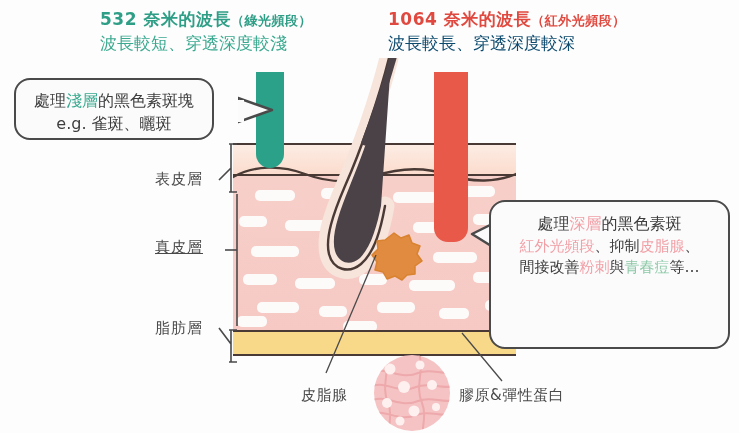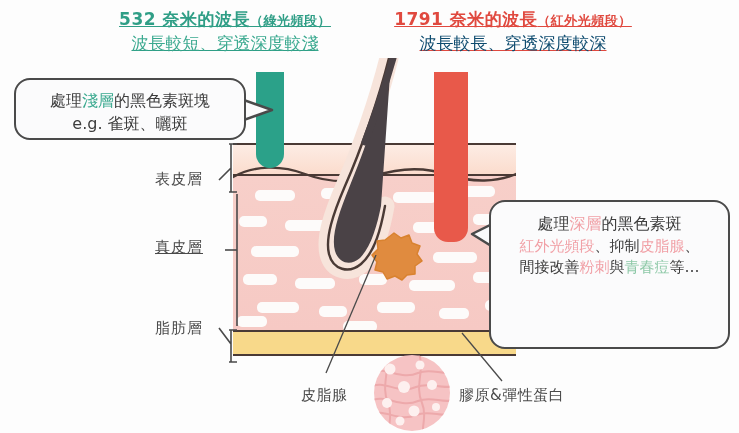--- a/index.html
+++ b/index.html
@@ -9,21 +9,21 @@
     font-family: "DejaVu Sans", "Liberation Sans", sans-serif;
     overflow: hidden;
   }
   #stage {
     position: relative;
     width: 739px; height: 433px;
     background: #fdfdfd;
   }
 
   
-  .hdr { position: absolute; text-align: center; line-height: 1.28; text-decoration: underline; }
+  .hdr { position: absolute; line-height: 1.28; }
   .hdr .l1 { font-size: 17px; font-weight: 700; letter-spacing: .5px; white-space: nowrap; }
   .hdr .l1 .sub { font-size: 13px; font-weight: 700; }
   .hdr .l2 { font-size: 17px; font-weight: 400; white-space: nowrap; margin-top: 2px; }
   #hdr-green { left: 100px; top: 9px; width: 250px; color: #2f9e86; }
   #hdr-green .l2 { color: #3aa98f; }
   #hdr-red   { left: 388px; top: 9px; width: 250px; color: #e0493f; }
   #hdr-red .l2 { color: #0c4a6e; }
 
   
   #skin {
@@ -90,21 +90,21 @@
   
   .bubble {
     position: absolute;
     background: #fbfbfc;
     border: 2.5px solid #4a4a4a;
     border-radius: 16px;
     text-align: center;
     color: #3d3d3d;
   }
   #bubble-left {
-    left: 14px; top: 78px; width: 232px; height: 62px;
+    left: 14px; top: 78px; width: 200px; height: 62px;
     padding-top: 9px;
   }
   #bubble-left .ln { font-size: 16px; line-height: 1.45; white-space: nowrap; }
   #bubble-right {
     left: 489px; top: 200px; width: 241px; height: 149px;
     padding-top: 11px;
   }
   #bubble-right .ln { font-size: 15px; line-height: 1.42; white-space: nowrap; }
   #bubble-right .ln.big { font-size: 16px; }
 
@@ -136,21 +136,21 @@
 <body>
 
 <div id="stage">
 
   <div class="hdr" id="hdr-green">
     <div class="l1"><span>532 奈米的波長</span><span class="sub">（綠光頻段）</span></div>
     <div class="l2">波長較短、穿透深度較淺</div>
   </div>
 
   <div class="hdr" id="hdr-red">
-    <div class="l1"><span>1791 奈米的波長</span><span class="sub">（紅外光頻段）</span></div>
+    <div class="l1"><span>1064 奈米的波長</span><span class="sub">（紅外光頻段）</span></div>
     <div class="l2">波長較長、穿透深度較深</div>
   </div>
 
   <div class="beam-glow" id="glow-green"></div>
   <div class="beam-glow" id="glow-red"></div>
 
   <div id="skin">
     <div class="layer" id="epidermis"></div>
     <div class="layer" id="dermis">
 

